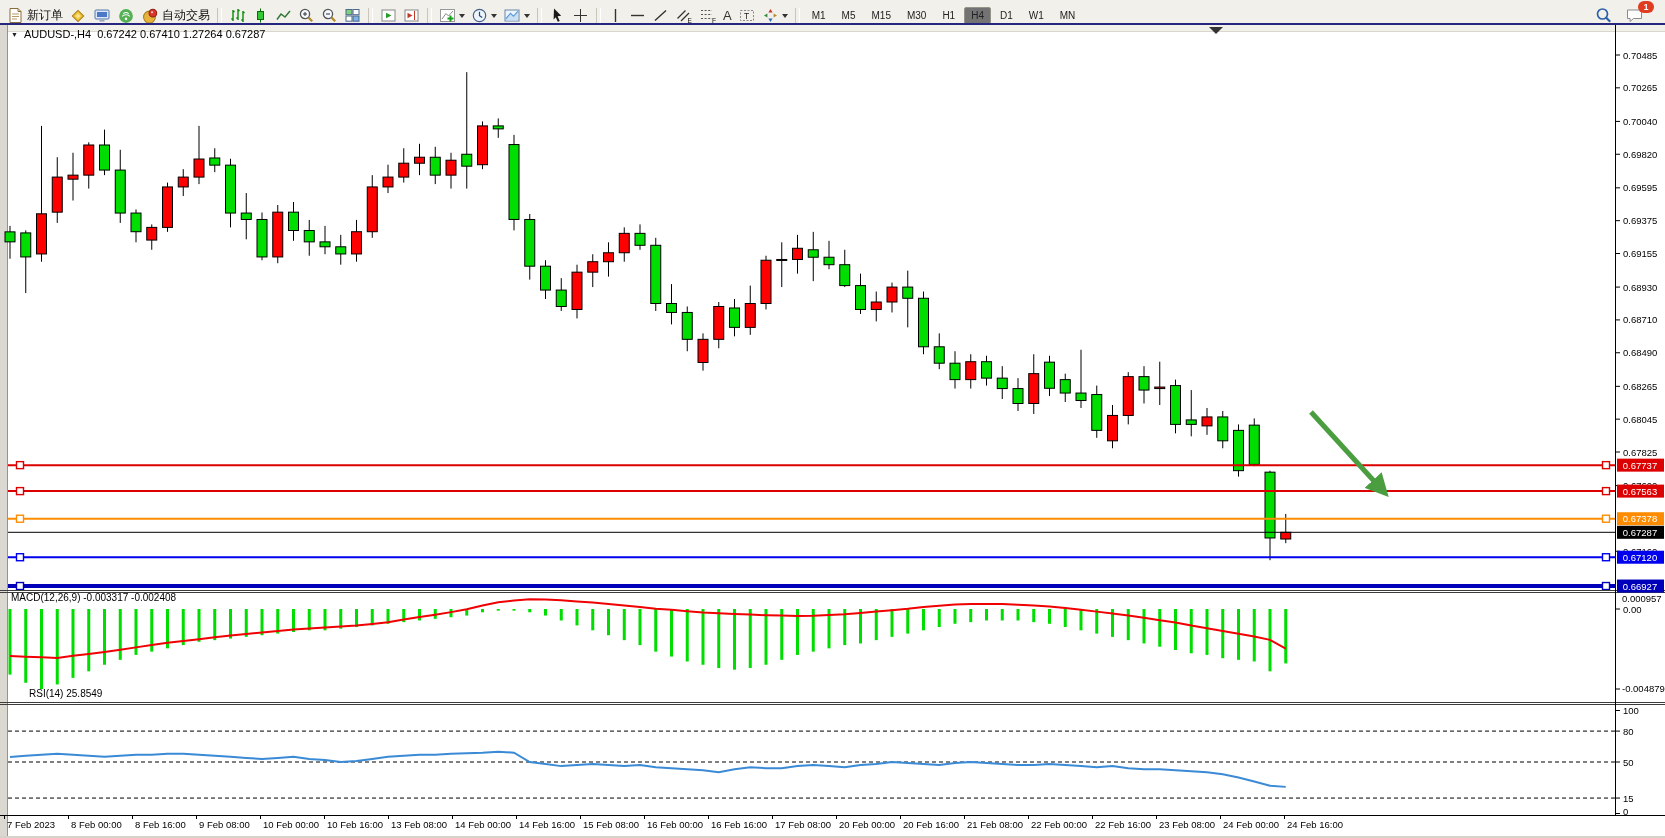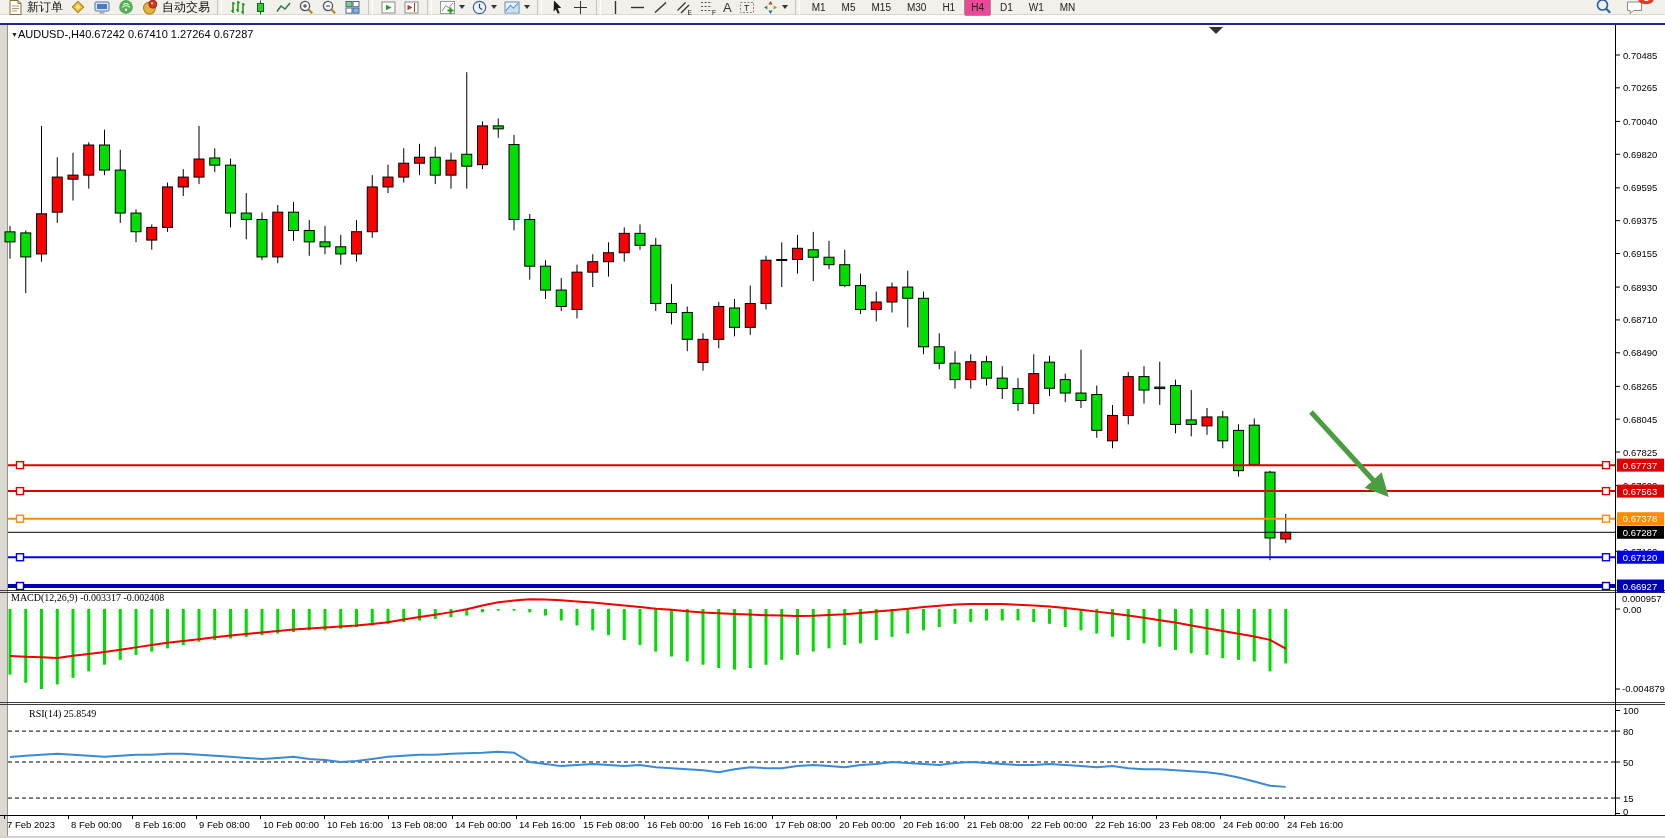--- a/index.html
+++ b/index.html
@@ -1,41 +1,41 @@
 <!DOCTYPE html>
 <html><head>
 <meta charset="utf-8">
 <style>
   html,body{margin:0;padding:0;}
   body{width:1665px;height:838px;position:relative;background:#fff;
        font-family:"Liberation Sans",sans-serif;overflow:hidden;}
   
-  .toolbar{position:absolute;left:0;top:0;width:1665px;height:15px;background:#f2f0ea;
+  .toolbar{position:absolute;left:0;top:0;width:1665px;height:32px;background:#f2f0ea;
            border-bottom:1px solid #d9d6cd;display:flex;align-items:center;padding:0 4px;box-sizing:border-box;}
   .tb{display:inline-flex;align-items:center;height:20px;padding:0 3px;cursor:default;}
   .tb svg{display:block;}
   .tb .txt{font-size:12px;color:#111;margin-left:3px;white-space:nowrap;}
   .sep{width:3px;height:16px;border-left:1px solid #c9c5ba;border-right:1px solid #fff;margin:0 4px;}
   .caret{width:0;height:0;border-left:3.5px solid transparent;border-right:3.5px solid transparent;
          border-top:4px solid #333;margin-left:3px;}
   .tf{font-size:10px;color:#222;padding:2px 6px;margin:0 1px;border:1px solid transparent;}
-  .tf.active{background:#ec4899;border:1px solid #969388;border-radius:2px;}
+  .tf.active{background:#737373;border:1px solid #969388;border-radius:2px;}
   .glyph{font-size:13px;color:#333;line-height:17px;}
   .right{margin-left:auto;display:flex;align-items:center;}
   .chatwrap{position:relative;margin-right:14px;}
   .badge{position:absolute;top:-5px;right:-7px;min-width:12px;height:12px;border-radius:7px;background:#e03c1f;
          color:#fff;font-size:8.5px;text-align:center;line-height:12px;padding:0 2px;font-weight:bold;}
   
   .win-topline{position:absolute;left:0;top:23px;width:1665px;height:2px;background:#26267e;}
   .left-strip{position:absolute;left:0;top:25px;width:7px;height:811px;background:#dbd8d1;border-right:1px solid #979387;}
   .bottom-strip{position:absolute;left:0;top:836px;width:1665px;height:2px;background:#d6d2ca;}
   
-  .title-row{position:absolute;left:11px;top:28px;font-size:11px;color:#000;display:flex;align-items:center;}
+  .title-row{position:absolute;left:11px;top:28px;font-size:11px;color:#000;display:flex;align-items:center;gap:6px;}
   .collapse{font-size:7px;color:#222;}
-  .panel-label{position:absolute;left:11px;font-size:10px;color:#000;font-family:Liberation Serif, serif;}
+  .panel-label{position:absolute;left:11px;font-size:10px;color:#000;}
   #chart-svg{position:absolute;left:0;top:25px;}
 </style>
 </head>
 <body>
 
 <div class="toolbar">
   <span class="tb">
     <svg width="17" height="17" viewBox="0 0 17 17">
         <path d="M3 1.5h8l3 3v11H3z" fill="#fff" stroke="#8a6d3b"></path>
         <path d="M11 1.5v3h3" fill="none" stroke="#8a6d3b"></path>
@@ -643,13 +643,13 @@
     <text x="1640" y="535.7262499999994" font-family="&quot;Liberation Sans&quot;,sans-serif" font-size="9.5" fill="#fff" text-anchor="middle">0.67120</text>
     <text x="1640" y="564.5314999999991" font-family="&quot;Liberation Sans&quot;,sans-serif" font-size="9.5" fill="#fff" text-anchor="middle">0.66927</text>
   </svg>
 
 <div class="title-row">
   <span class="collapse">▼</span>
   <span>AUDUSD-,H4</span>
   <span>0.67242 0.67410 1.27264 0.67287</span>
 </div>
 <div class="panel-label" style="top:592px;">MACD(12,26,9) -0.003317 -0.002408</div>
-<div class="panel-label" style="top:708px;padding-left:18px;">RSI(14) 25.8549</div>
+<div class="panel-label" style="top:688px;padding-left:18px;">RSI(14) 25.8549</div>
 
 </body></html>

